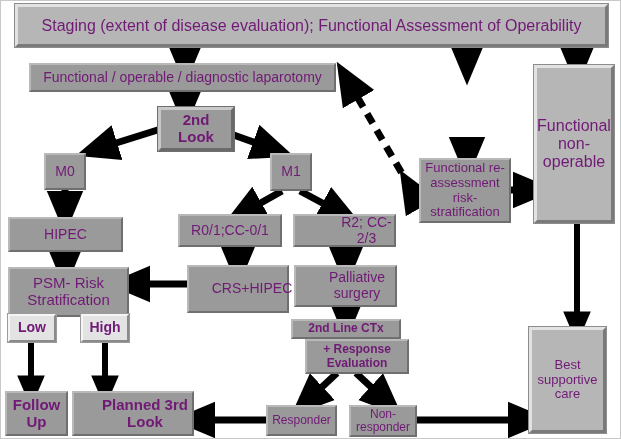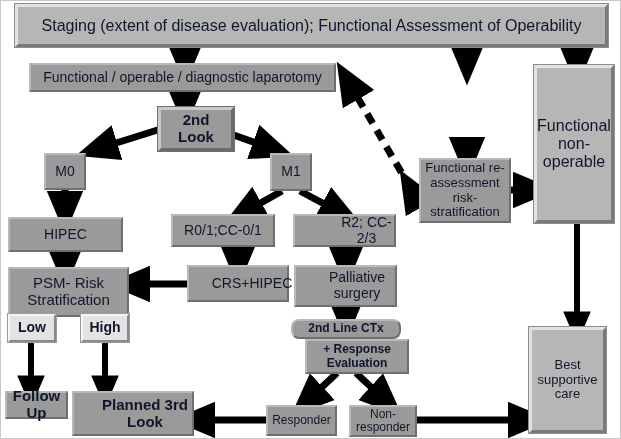--- a/index.html
+++ b/index.html
@@ -19,21 +19,21 @@
     border: 1px solid #c8c8c8;
     overflow: hidden;
   }
   .node {
     position: absolute;
     box-sizing: border-box;
     display: flex;
     align-items: center;
     justify-content: center;
     text-align: center;
-    color: #0f172a;
+    color: #701a75;
     line-height: 1.12;
     z-index: 3;
   }
   
   .flat {
     background: #9a9a9a;
     border-top: 2px solid #b9b9b9;
     border-left: 2px solid #b9b9b9;
     border-right: 2px solid #6f6f6f;
     border-bottom: 2px solid #6f6f6f;
@@ -151,42 +151,42 @@
 
   <div class="node bevel-dark b f15" style="left:157px; top:106px; width:76px; height:44px; white-space:pre-line;">2nd
 Look</div>
 
   <div class="node flat f14" style="left:43px; top:152px; width:42px; height:37px;">M0</div>
 
   <div class="node flat f14" style="left:269px; top:152px; width:42px; height:38px;">M1</div>
 
   <div class="node flat f14" style="left:7px; top:216px; width:115px; height:35px;">HIPEC</div>
 
-  <div class="node flat f14" style="left:170px; top:213px; width:104px; height:33px;">R0/1;CC-0/1</div>
+  <div class="node flat f14" style="left:177px; top:213px; width:104px; height:33px;">R0/1;CC-0/1</div>
 
   <div class="node flat f14" style="left:292px; top:213px; width:103px; height:33px;padding-left:44px;">R2; CC-2/3</div>
 
   <div class="node flat f15" style="left:7px; top:266px; width:121px; height:50px; white-space:pre-line;">PSM- Risk
 Stratification</div>
 
-  <div class="node flat f14" style="left:186px; top:264px; width:102px; height:37px;padding-left:28px;">CRS+HIPEC</div>
+  <div class="node flat f14" style="left:186px; top:264px; width:102px; height:48px;padding-left:28px;">CRS+HIPEC</div>
 
   <div class="node flat f14" style="left:293px; top:264px; width:103px; height:42px; white-space:pre-line;padding-left:23px;">Palliative
 surgery</div>
 
   <div class="node chip b f14" style="left:7px; top:313px; width:48px; height:28px;">Low</div>
 
   <div class="node chip b f14" style="left:80px; top:313px; width:48px; height:28px;">High</div>
 
-  <div class="node flat b f12" style="left:290px; top:318px; width:110px; height:20px;border-radius:8px;">2nd Line CTx</div>
+  <div class="node flat b f12" style="left:290px; top:318px; width:110px; height:20px;">2nd Line CTx</div>
 
   <div class="node flat b f12" style="left:304px; top:338px; width:104px; height:35px; white-space:pre-line;">+ Response
 Evaluation</div>
 
-  <div class="node flat b f15" style="left:4px; top:390px; width:63px; height:28px; white-space:pre-line;">Follow
+  <div class="node flat b f15" style="left:4px; top:390px; width:63px; height:45px; white-space:pre-line;">Follow
 Up</div>
 
   <div class="node flat b f15" style="left:71px; top:390px; width:122px; height:45px; white-space:pre-line;padding-left:24px;">Planned 3rd
 Look</div>
 
   <div class="node flat f12" style="left:265px; top:404px; width:71px; height:31px;">Responder</div>
 
   <div class="node flat f12" style="left:348px; top:404px; width:68px; height:32px; white-space:pre-line;">Non-
 responder</div>
 

